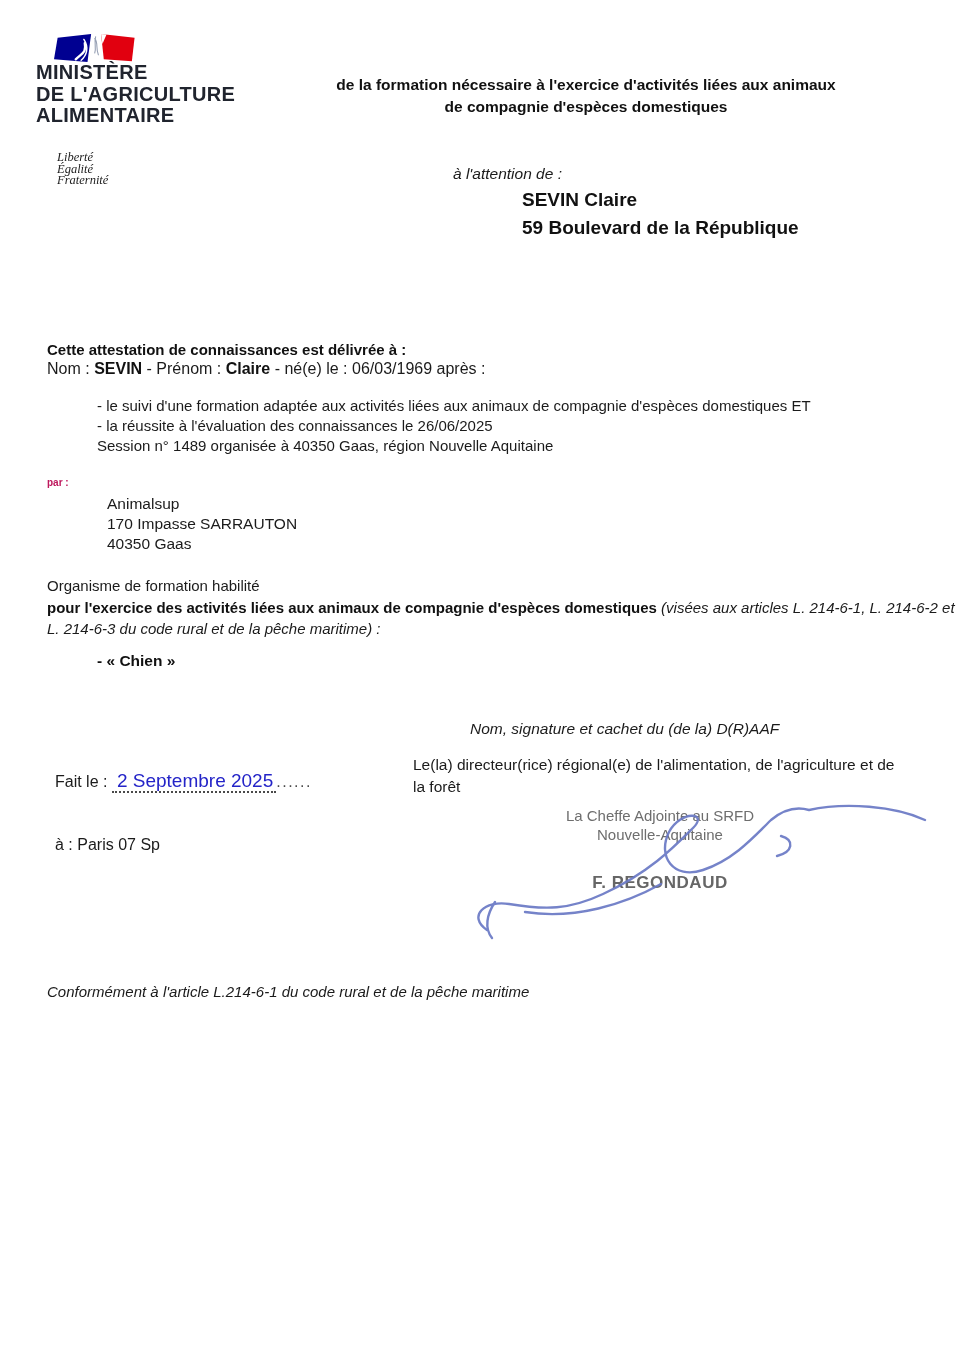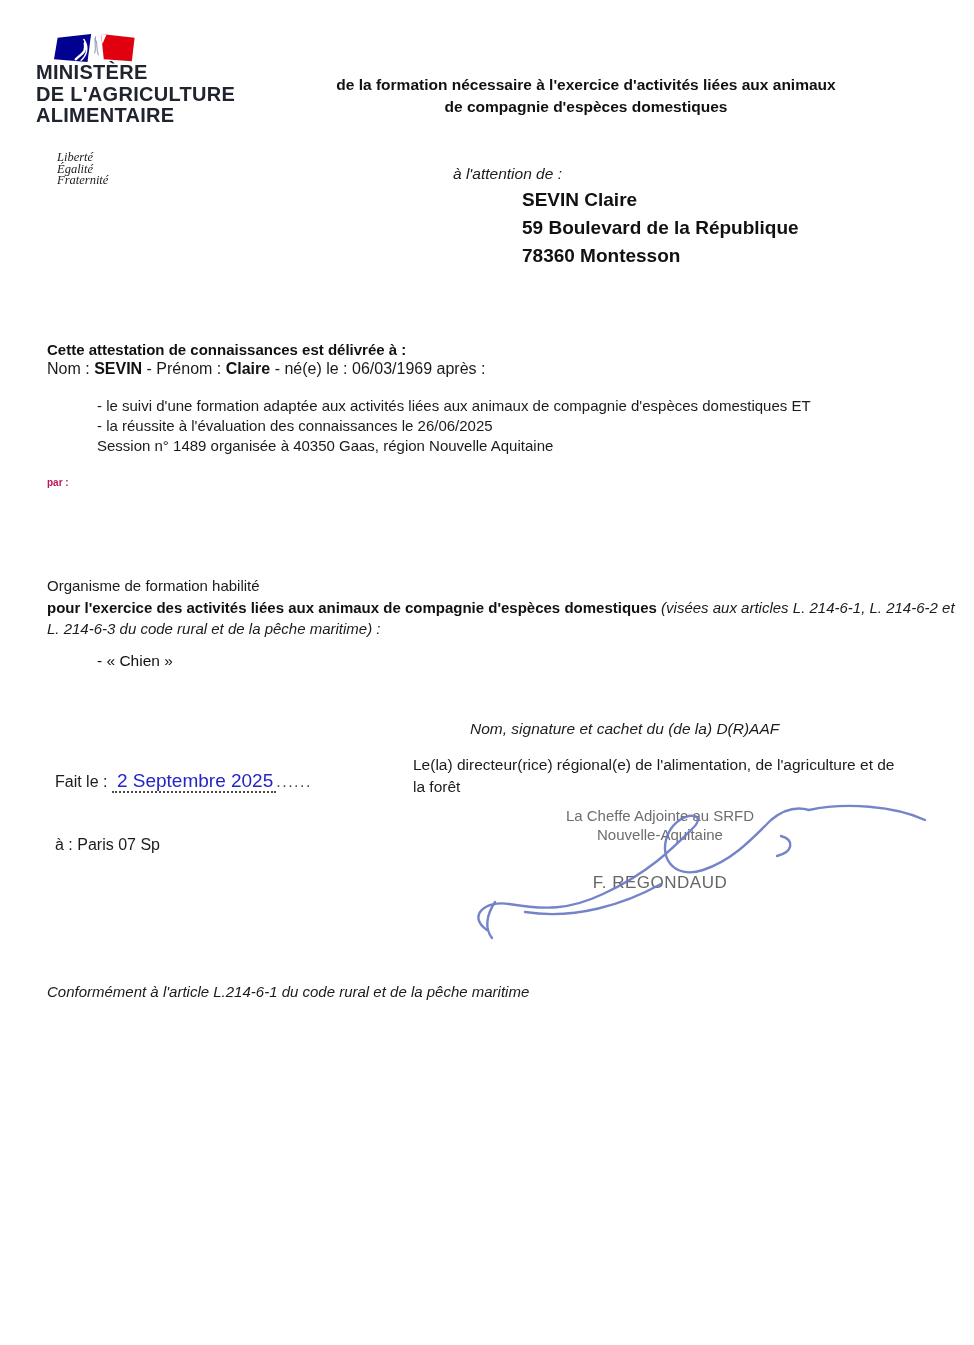--- a/index.html
+++ b/index.html
@@ -38,21 +38,21 @@
   
   .delivered-heading{left:47px;top:341px;font-weight:700;font-size:15px;color:#111;}
   .identity-line{left:47px;top:360px;font-size:16px;}
   .identity-line b{color:#111;}
   .conditions{left:97px;top:396px;font-size:15px;line-height:20px;}
   .par-label{left:47px;top:477px;font-weight:700;font-size:10px;color:#be185d;}
   .training-org{left:107px;top:494px;font-size:15.5px;line-height:20px;}
   .habilitation{left:47px;top:575px;width:912px;font-size:15px;line-height:21.5px;}
   .habilitation .bold{font-weight:700;color:#111;}
   .habilitation .ref{font-style:italic;}
-  .species-line{left:97px;top:652px;font-weight:400;font-size:15.5px;color:#111;}
+  .species-line{left:97px;top:652px;font-weight:700;font-size:15.5px;color:#111;}
   
   .sig-caption{left:470px;top:720px;width:360px;font-style:italic;font-size:15.5px;}
   .director-title{left:413px;top:754px;width:492px;font-size:15.5px;line-height:22px;}
   .fait-le{left:55px;top:770px;font-size:16px;white-space:nowrap;}
   .date-value{
     font-size:19px;padding:0 3px 0 5px;
     border-bottom:2px dotted #4a4a4a;
   }
   .trailing-dots{font-size:16px;color:#4a4a4a;letter-spacing:1.5px;}
   .place-line{left:55px;top:836px;font-size:16px;}
@@ -88,33 +88,37 @@
     <div>Égalité</div>
     <div>Fraternité</div>
   </div>
 
   <div class="abs doc-subtitle">de la formation nécessaire à l'exercice d'activités liées aux animaux de compagnie d'espèces domestiques</div>
 
   <div class="abs attention-label">à l'attention de :</div>
   <div class="abs recipient-block">
     <div>SEVIN Claire</div>
     <div>59 Boulevard de la République</div>
-    <div>78360 Montesson</div>
   </div>
 
   <div class="abs delivered-heading">Cette attestation de connaissances est délivrée à :</div>
   <div class="abs identity-line"><span>Nom : </span><b>SEVIN</b><span> - Prénom : </span><b>Claire</b><span> - né(e) le : 06/03/1969 après :</span></div>
 
   <div class="abs conditions">
     <div>- le suivi d'une formation adaptée aux activités liées aux animaux de compagnie d'espèces domestiques ET</div>
     <div>- la réussite à l'évaluation des connaissances le 26/06/2025</div>
     <div>Session n° 1489 organisée à 40350 Gaas, région Nouvelle Aquitaine</div>
   </div>
 
   <div class="abs par-label">par :</div>
+  <div class="abs training-org">
+    <div>Animalsup</div>
+    <div>170 Impasse SARRAUTON</div>
+    <div>40350 Gaas</div>
+  </div>
 
   <div class="abs habilitation">
     <div>Organisme de formation habilité</div>
     <div><span class="bold">pour l'exercice des activités liées aux animaux de compagnie d'espèces domestiques</span><span class="ref"> (visées aux articles L. 214-6-1, L. 214-6-2 et L. 214-6-3 du code rural et de la pêche maritime) :</span></div>
   </div>
 
   <div class="abs species-line">- « Chien »</div>
 
   <div class="abs sig-caption">Nom, signature et cachet du (de la) D(R)AAF</div>
   <div class="abs director-title">Le(la) directeur(rice) régional(e) de l'alimentation, de l'agriculture et de la forêt</div>
@@ -123,21 +127,21 @@
     <span>Fait le :</span>
     <span class="date-value" style="color:#2424c8;">2 Septembre 2025</span><span class="trailing-dots">......</span>
   </div>
 
   <div class="abs place-line">à : Paris 07 Sp</div>
 
   <div class="abs stamp-lines" style="color:#6e6e6e;">
     <div>La Cheffe Adjointe au SRFD</div>
     <div>Nouvelle-Aquitaine</div>
   </div>
-  <div class="abs stamp-name" style="color:#666666;">F. REGONDAUD</div>
+  <div class="abs stamp-name" style="color:#666666;font-weight:bold;">F. REGONDAUD</div>
 
   <svg class="abs signature-svg" width="480" height="150" viewBox="0 0 480 150">
     <g fill="none" stroke="#6a79c5" stroke-width="2.4" stroke-linecap="round" opacity="0.92">
       <path d="M22,138 C2,124 20,108 44,112 C80,118 104,118 138,102 C186,80 212,52 228,36 C244,20 216,18 204,40 C192,64 208,88 238,78 C268,68 288,46 306,28 C318,18 330,14 344,18 C380,10 430,14 460,28"></path>
       <path d="M30,110 C22,122 19,136 27,146"></path>
       <path d="M316,44 C330,48 328,60 312,64"></path>
       <path d="M60,120 C110,128 160,112 196,92"></path>
     </g>
   </svg>
 

